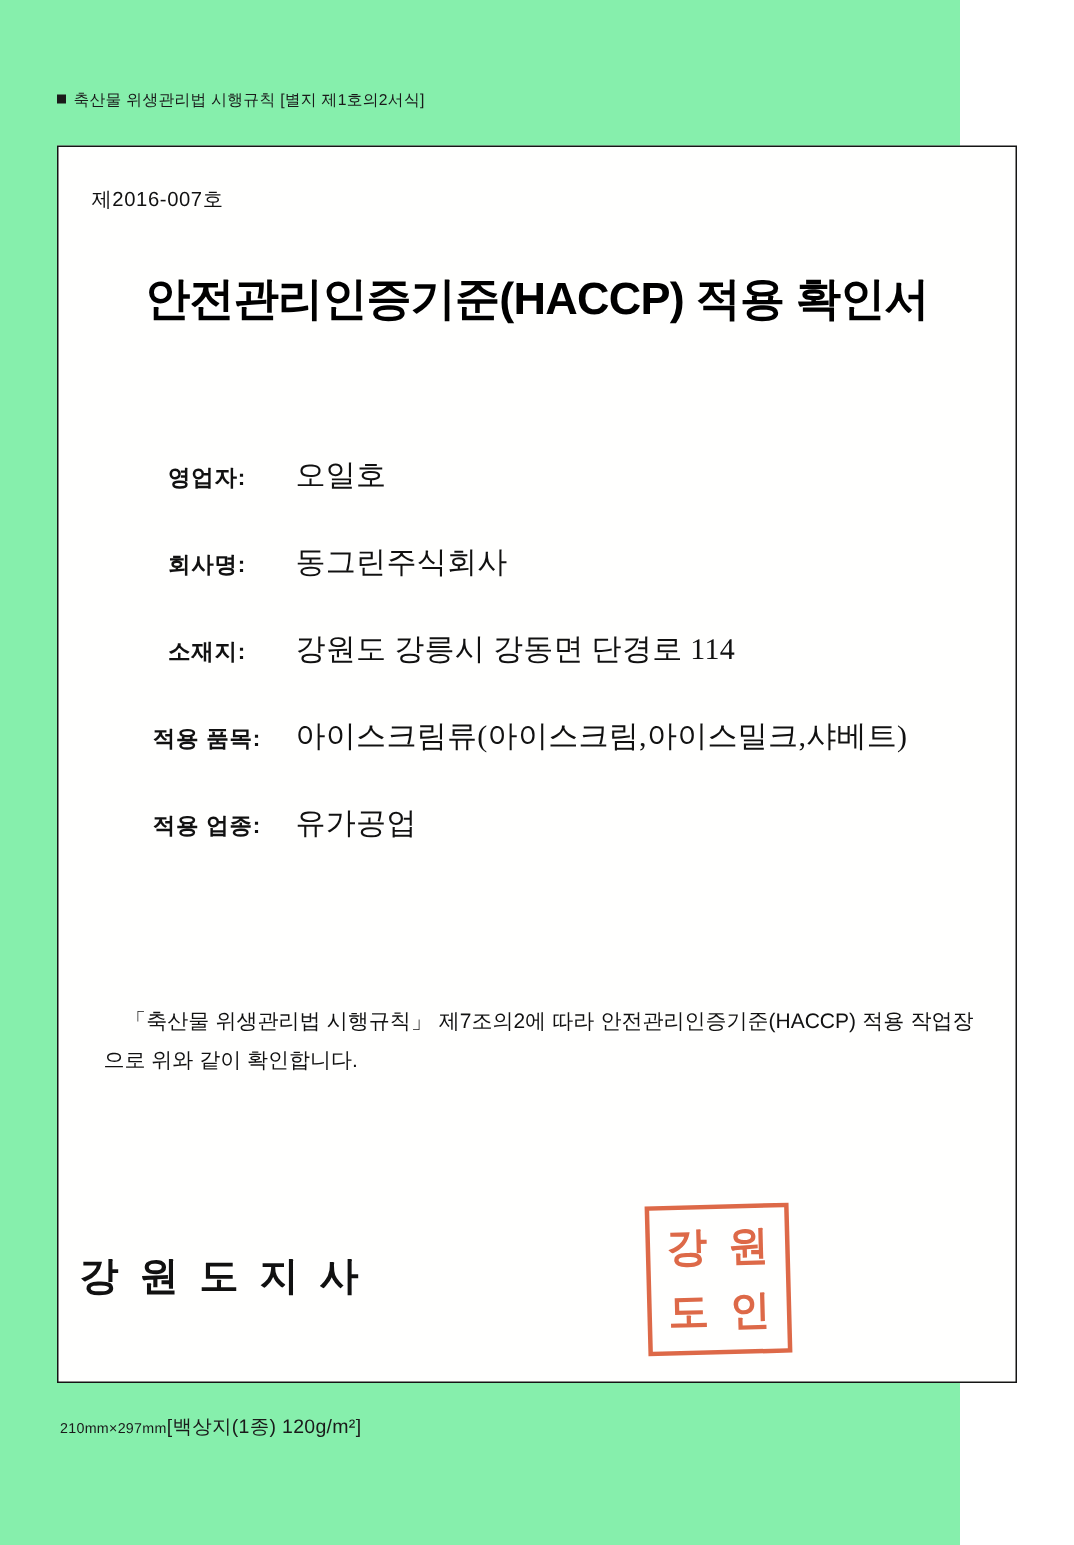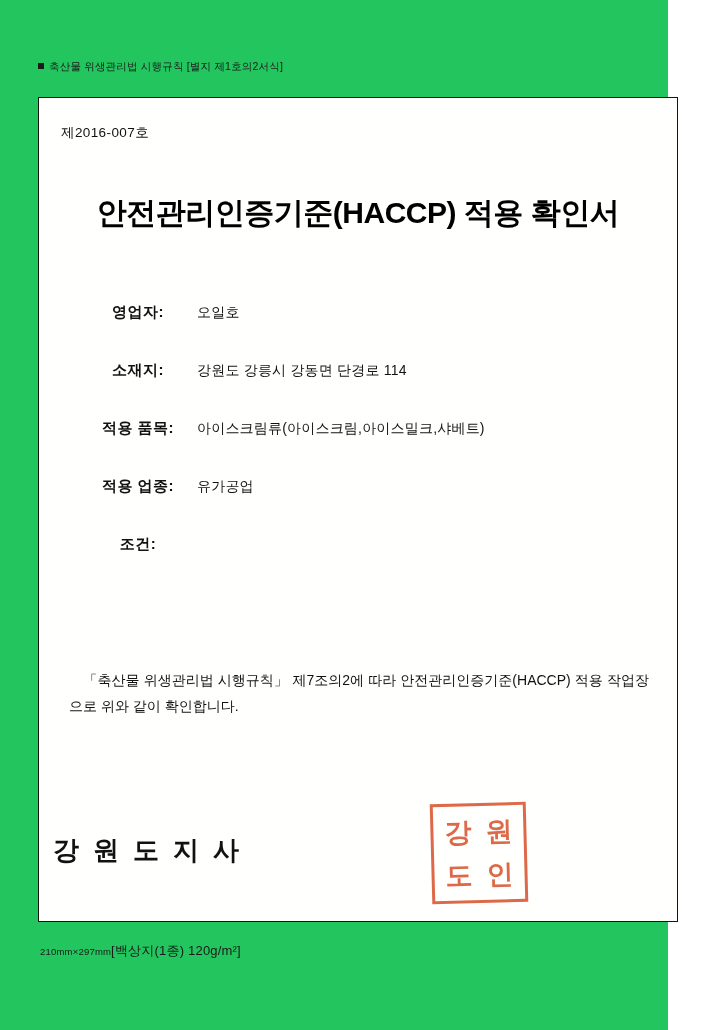--- a/index.html
+++ b/index.html
@@ -14,22 +14,21 @@
     color: #111;
     position: relative;
     overflow: hidden;
   }
 
   .page {
     position: absolute;
     left: 0; top: 0;
     width: 640px;
     height: 1030px;
-    background: #22c55e;
-    padding-left: 28px;
+    background: #86efac;
   }
 
   
   .form-code {
     position: absolute;
     left: 38px;
     top: 60px;
     font-size: 10.5px;
     letter-spacing: 0.2px;
     color: #1a1a1a;
@@ -62,21 +61,21 @@
     top: 26px;
     font-size: 13.5px;
     letter-spacing: 0.4px;
     color: #111;
   }
 
   .cert-title {
     position: absolute;
     left: 0;
     right: 0;
-    top: 95px;
+    top: 81px;
     text-align: center;
     font-size: 30px;
     font-weight: bold;
     letter-spacing: -0.5px;
     color: #000;
   }
 
   
   .fields {
     position: absolute;
@@ -92,23 +91,24 @@
   }
   .field-label {
     width: 118px;
     flex: 0 0 118px;
     font-size: 15px;
     font-weight: bold;
     color: #111;
     letter-spacing: 0.5px;
   }
   .field-value {
-    font-size: 14px;
+    font-size: 20px;
     color: #111;
     letter-spacing: 0.2px;
+    font-family: Liberation Serif, serif;
   }
 
   
   .statement {
     position: absolute;
     left: 30px;
     right: 28px;
     top: 570px;
     font-size: 14px;
     line-height: 1.85;
@@ -199,40 +199,40 @@
 
     <div class="cert-title">안전관리인증기준(HACCP) 적용 확인서</div>
 
     <div class="fields">
 
       <div class="field-row">
         <div class="field-label">영업자:</div>
         <div class="field-value">오일호</div>
       </div>
 
+      <div class="field-row">
+        <div class="field-label">회사명:</div>
+        <div class="field-value">동그린주식회사</div>
+      </div>
 
       <div class="field-row">
         <div class="field-label">소재지:</div>
         <div class="field-value">강원도 강릉시 강동면 단경로 114</div>
       </div>
 
       <div class="field-row">
         <div class="field-label">적용 품목:</div>
         <div class="field-value">아이스크림류(아이스크림,아이스밀크,샤베트)</div>
       </div>
 
       <div class="field-row">
         <div class="field-label">적용 업종:</div>
         <div class="field-value">유가공업</div>
       </div>
 
-      <div class="field-row">
-        <div class="field-label">조건:</div>
-        <div class="field-value"></div>
-      </div>
 
     </div>
 
     <div class="statement">
       <span class="indent"></span><span>「축산물 위생관리법 시행규칙」 제7조의2에 따라 안전관리인증기준(HACCP) 적용 작업장으로 위와 같이 확인합니다.</span>
     </div>
 
 
     <div class="issuer">강원도지사</div>
 

